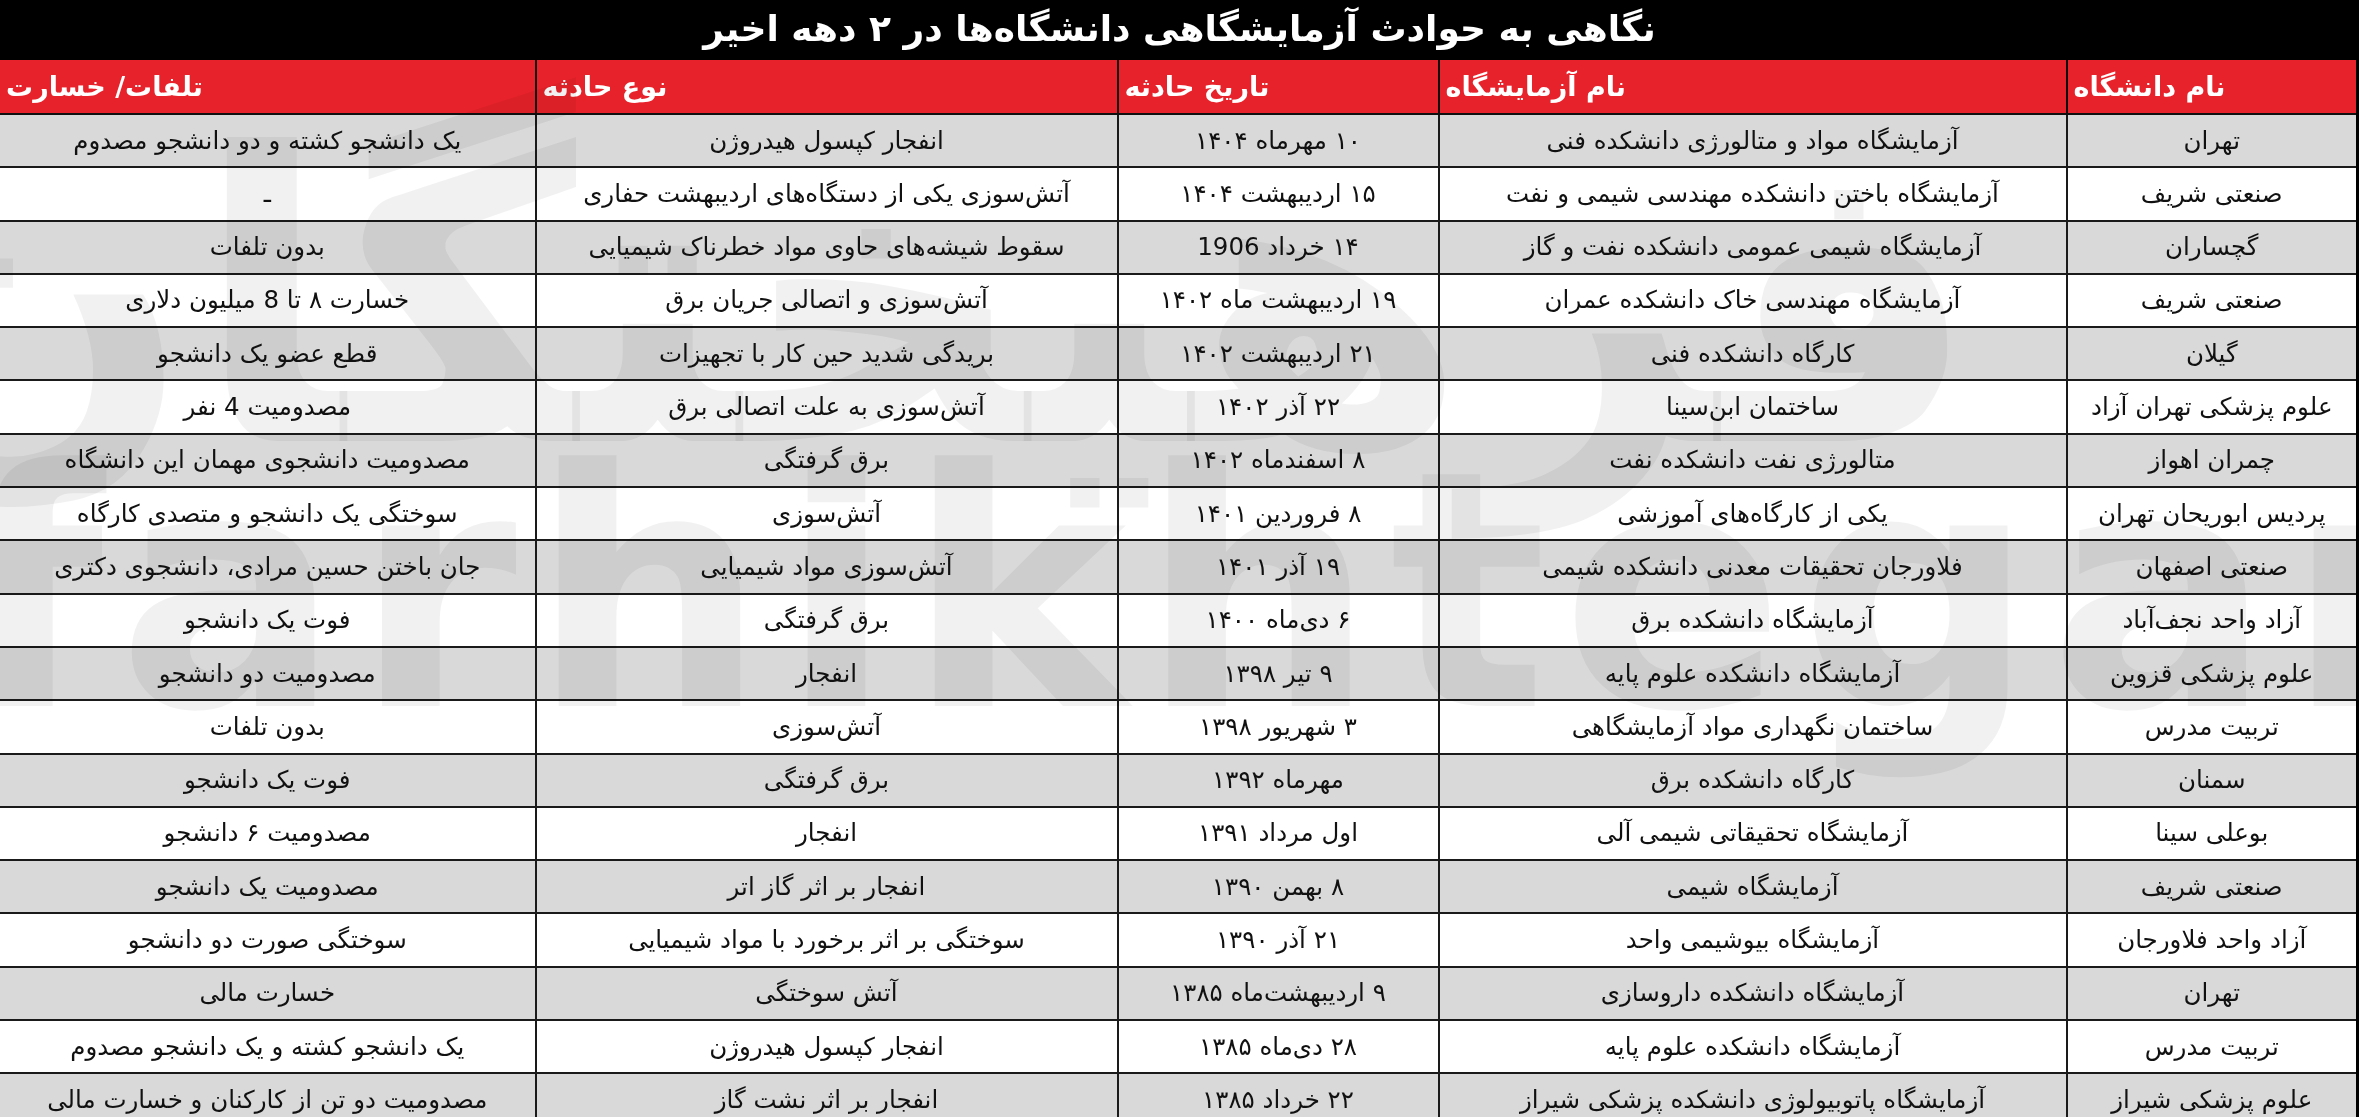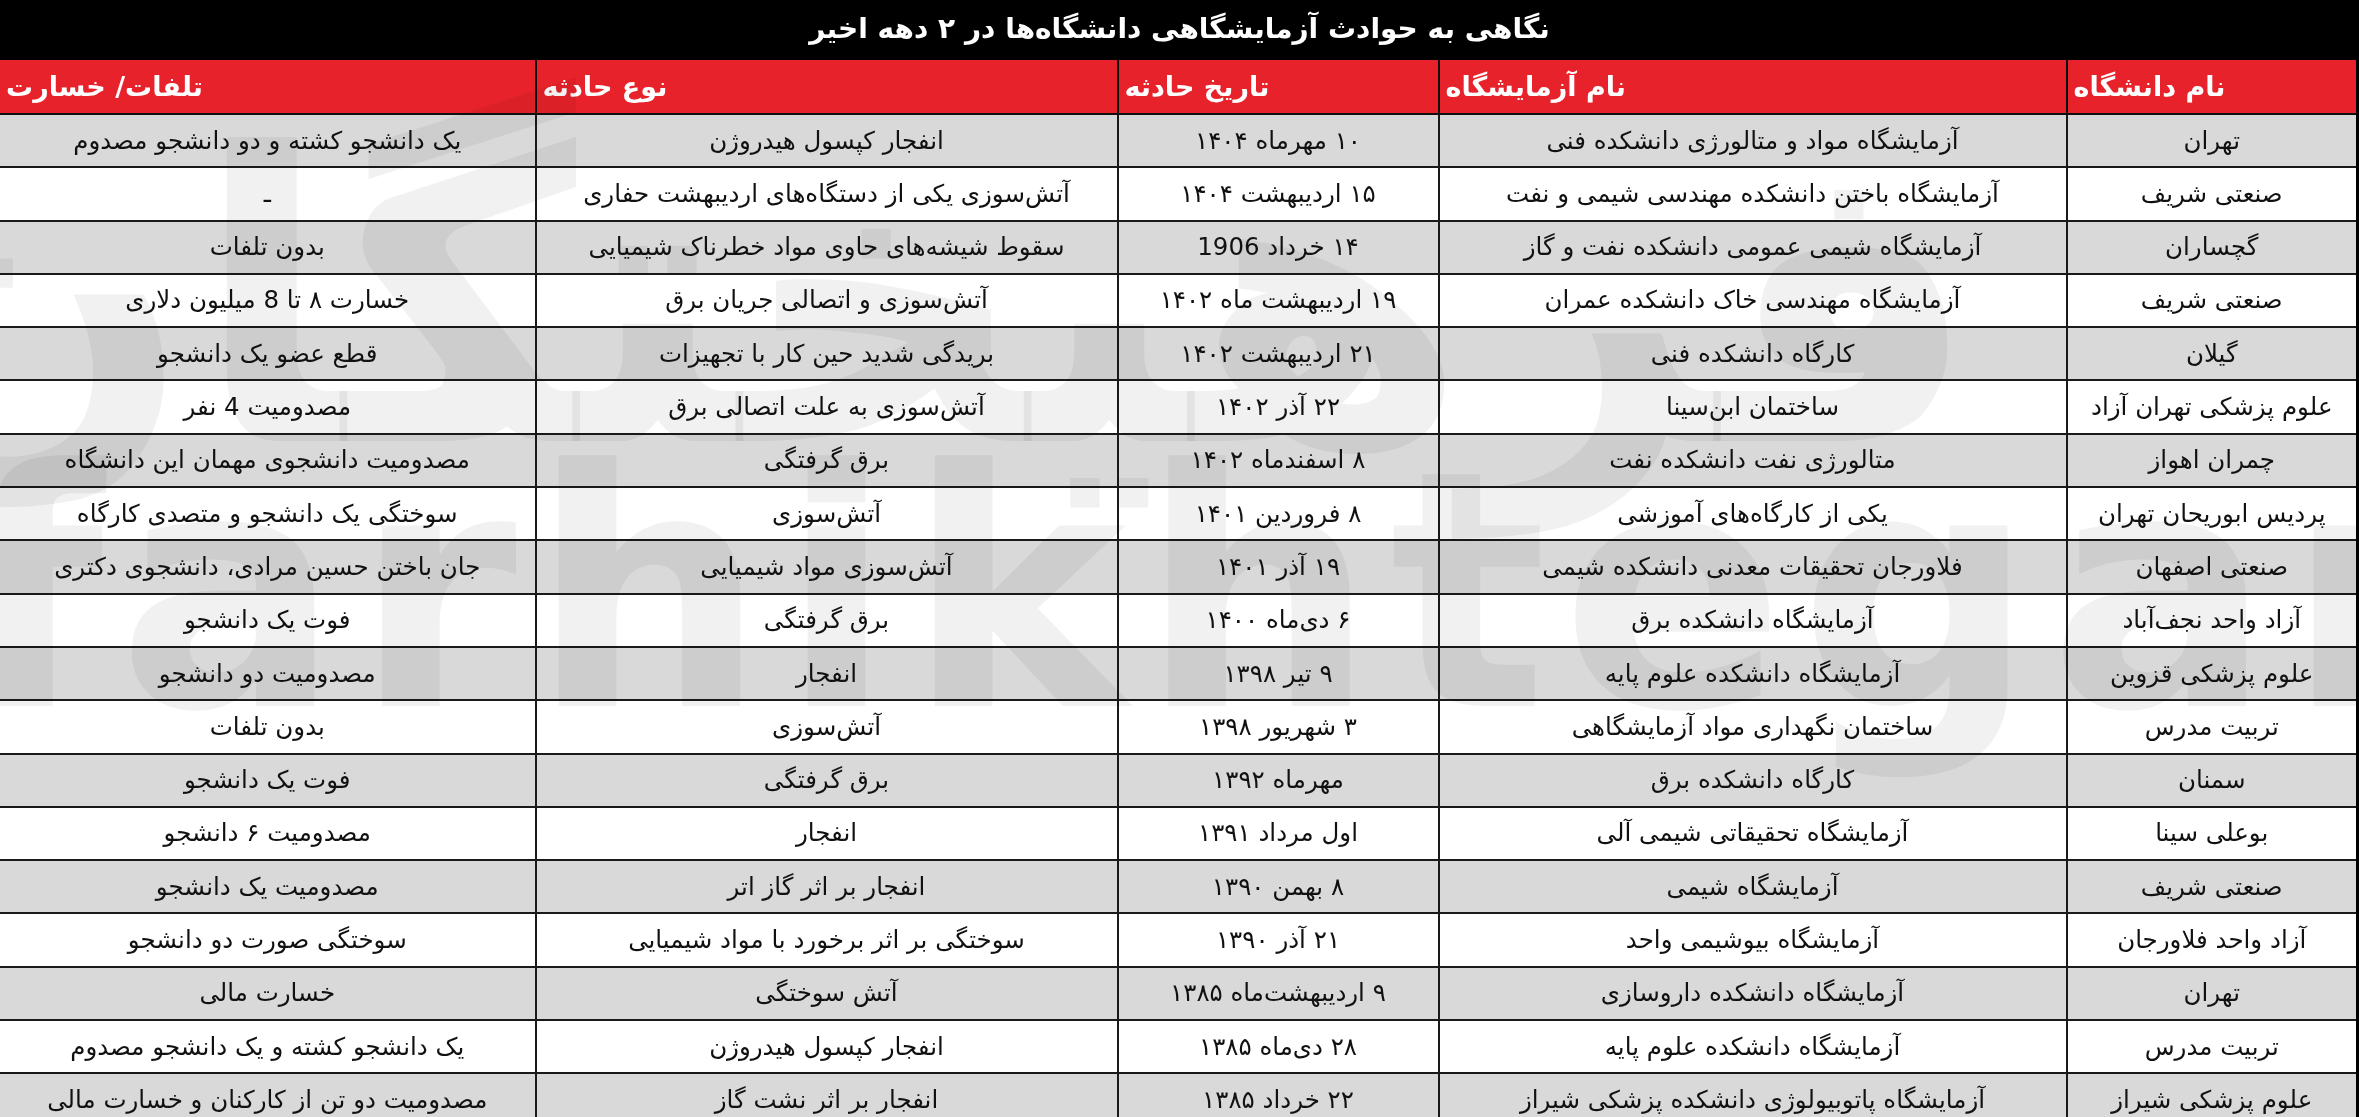--- a/index.html
+++ b/index.html
@@ -11,21 +11,21 @@
     font-family:"DejaVu Sans", sans-serif;
     direction:rtl;
   }
   .titlebar{
     width:2359px;height:57px;
     background:var(--title-black,#000);
     display:flex;align-items:center;justify-content:center;
   }
   .titlebar .title-text{
     color:#ffffff;
-    font-size:28px;
+    font-size:36px;
     font-weight:bold;
     letter-spacing:0;
   }
   table.accidents-table{
     width:2359px;
     border-collapse:collapse;
     table-layout:fixed;
     border:3px solid #000;
     position:relative;
     z-index:1;

